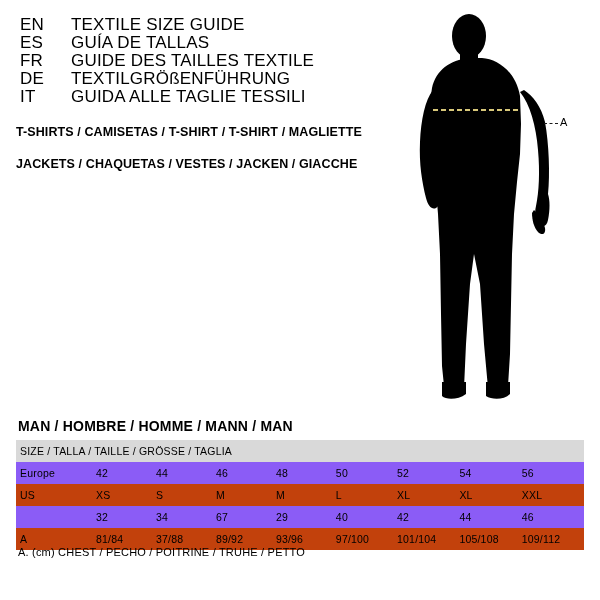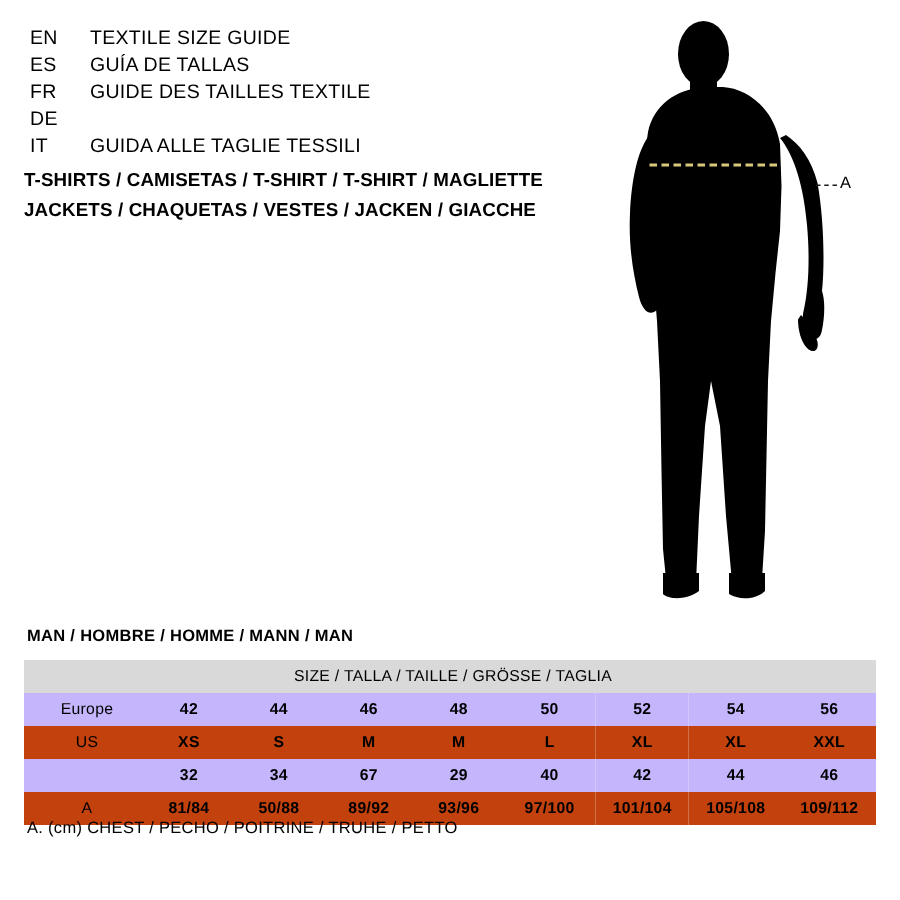--- a/index.html
+++ b/index.html
@@ -23,44 +23,46 @@
 
   
   .lang-block {
     position: absolute;
     left: 20px;
     top: 16px;
     width: 360px;
   }
   .lang-row {
     display: flex;
-    font-size: 13px;
+    font-size: 17px;
     line-height: 18px;
     letter-spacing: 0.2px;
   }
   .lang-code {
     width: 40px;
     flex: 0 0 40px;
   }
   .lang-text {
     flex: 1 1 auto;
+    margin-left: 11px;
   }
 
   
   .cat-block {
     position: absolute;
     left: 16px;
     top: 110px;
     width: 380px;
   }
   .cat-line {
     font-size: 12.5px;
     font-weight: bold;
     line-height: 20px;
     letter-spacing: 0.1px;
+    margin-top: 12px;
   }
 
   
   .figure {
     position: absolute;
     left: 400px;
     top: 14px;
     width: 190px;
     height: 390px;
   }
@@ -80,57 +82,55 @@
     top: 109px;
     width: 14px;
     border-top: 1px dashed #1a1a1a;
   }
 
   
   .table-title {
     position: absolute;
     left: 18px;
     top: 418px;
-    font-size: 11px;
+    font-size: 14px;
     font-weight: bold;
     letter-spacing: 0.2px;
   }
   table.size-table {
     position: absolute;
     left: 16px;
     top: 440px;
     width: 568px;
     border-collapse: collapse;
     font-size: 10.5px;
   }
   table.size-table td {
     padding: 3px 0 3px 0;
     height: 16px;
     vertical-align: middle;
     letter-spacing: 0.2px;
-    text-align: center;
   }
   .row-head td {
     background: #d9d9d9;
     font-weight: normal;
   }
   .row-alt td {
     background: #c2410c;
   }
   .row-white td {
-    background: #c4b5fd;
+    background: #8b5cf6;
   }
   .c-label {
     width: 86px;
     padding-left: 4px !important;
   }
   .c-val {
     width: 68px;
     text-align: left;
-    font-weight: bold;
   }
   .footnote {
     position: absolute;
     left: 18px;
     top: 546px;
     font-size: 11px;
     font-weight: normal;
     letter-spacing: 0.2px;
   }
 </style>
@@ -147,20 +147,21 @@
     <div class="lang-row">
       <div class="lang-code">ES</div>
       <div class="lang-text">GUÍA DE TALLAS</div>
     </div>
     <div class="lang-row">
       <div class="lang-code">FR</div>
       <div class="lang-text">GUIDE DES TAILLES TEXTILE</div>
     </div>
     <div class="lang-row">
       <div class="lang-code">DE</div>
+      <div class="lang-text">TEXTILGRÖßENFÜHRUNG</div>
     </div>
     <div class="lang-row">
       <div class="lang-code">IT</div>
       <div class="lang-text">GUIDA ALLE TAGLIE TESSILI</div>
     </div>
   </div>
 
   <div class="cat-block">
     <div class="cat-line">T-SHIRTS / CAMISETAS / T-SHIRT / T-SHIRT / MAGLIETTE</div>
     <div class="cat-line">JACKETS / CHAQUETAS / VESTES / JACKEN / GIACCHE</div>
@@ -269,21 +270,21 @@
         <td class="c-val">67</td>
         <td class="c-val">29</td>
         <td class="c-val">40</td>
         <td class="c-val">42</td>
         <td class="c-val">44</td>
         <td class="c-val">46</td>
       </tr>
       <tr class="row-alt">
         <td class="c-label">A</td>
         <td class="c-val">81/84</td>
-        <td class="c-val">50/88</td>
+        <td class="c-val">37/88</td>
         <td class="c-val">89/92</td>
         <td class="c-val">93/96</td>
         <td class="c-val">97/100</td>
         <td class="c-val">101/104</td>
         <td class="c-val">105/108</td>
         <td class="c-val">109/112</td>
       </tr>
     </tbody>
   </table>
 

